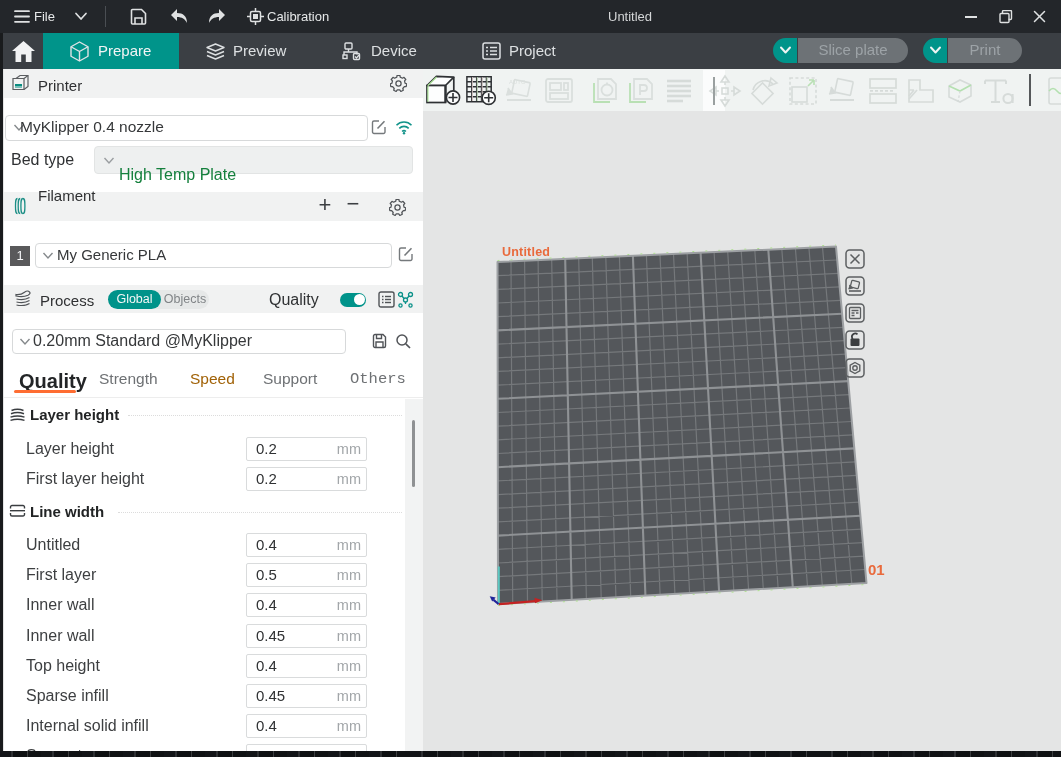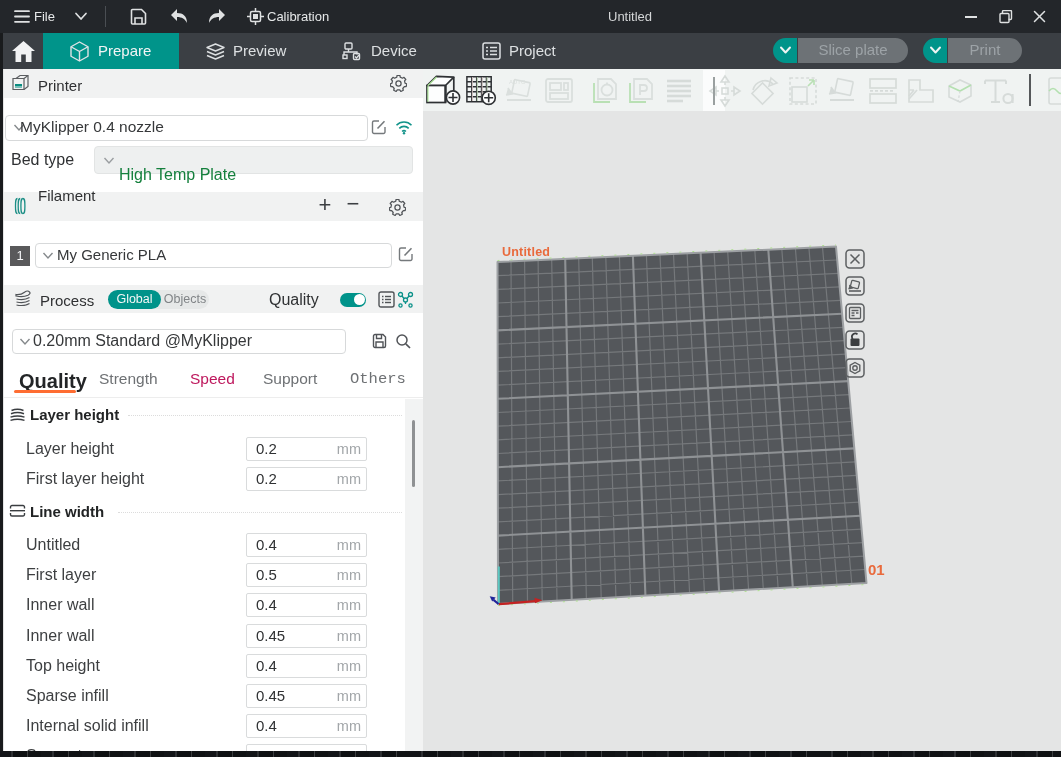--- a/index.html
+++ b/index.html
@@ -291,21 +291,21 @@
   </div>
 <div class="abs" style="left:395px;top:333px;z-index:10;">
     <svg width="16" height="16" viewBox="0 0 16 16">
       <circle cx="7" cy="7" r="5" fill="none" stroke="#515458" stroke-width="1.5"></circle>
       <line x1="10.8" y1="10.8" x2="15" y2="15" stroke="#515458" stroke-width="1.7"></line>
     </svg>
   </div>
 <div class="abs" style="left:19px;top:370px;font-size:20px;font-weight:700;color:#232527;z-index:10;">Quality</div>
 <div class="abs" style="left:14px;top:390px;width:62px;height:3px;background:#fe6d32;border-radius:2px;z-index:10;"></div>
 <div class="abs" style="left:99px;top:370px;font-size:15.5px;color:#6e7174;z-index:10;">Strength</div>
-<div class="abs" style="left:190px;top:370px;font-size:15.5px;color:#be185d;z-index:10;">Speed</div>
+<div class="abs" style="left:190px;top:370px;font-size:15.5px;color:#a16207;z-index:10;">Speed</div>
 <div class="abs" style="left:263px;top:370px;font-size:15.5px;color:#6e7174;z-index:10;">Support</div>
 <div class="abs" style="left:350px;top:370px;font-size:15.5px;color:#6e7174;z-index:10;font-family:Liberation Mono, monospace;">Others</div>
 <div class="abs" style="left:4px;top:397px;width:419px;height:1px;background:#ededed;z-index:9;"></div>
 <div class="abs" style="left:9px;top:407px;z-index:10;">
     <svg width="17" height="15" viewBox="0 0 17 15">
       <g fill="none" stroke="#3a3d40" stroke-width="1.5">
         <path d="M2.5 3.5 q6 -2.4 12 0"></path>
         <path d="M2 6.8 q6.5 -2.4 13 0"></path>
         <path d="M1.5 10.1 q7 -2.4 14 0"></path>
         <path d="M1.5 13.4 q7 -2.4 14 0"></path>

